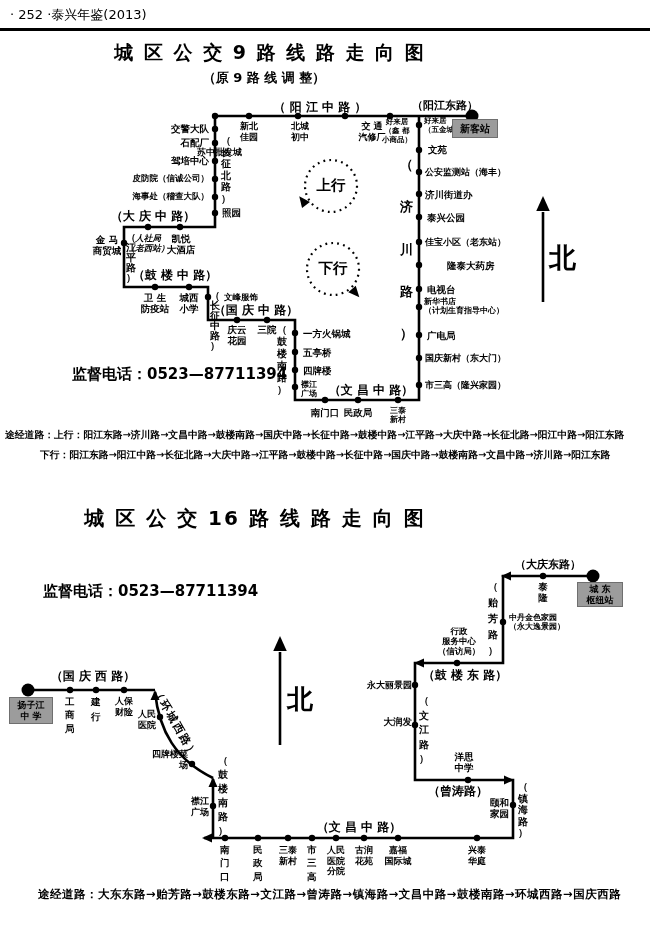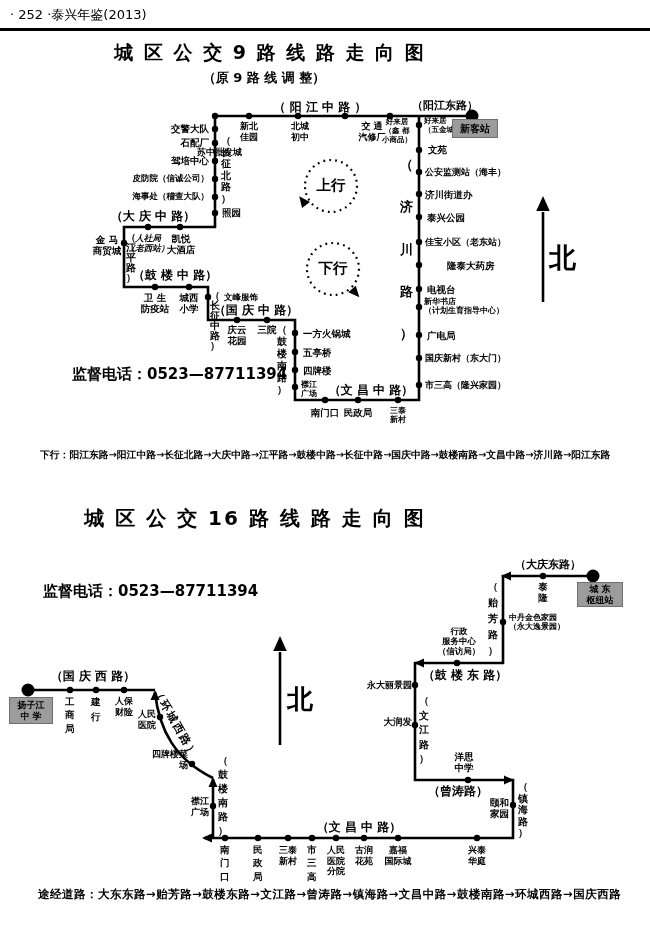--- a/index.html
+++ b/index.html
@@ -28,20 +28,21 @@
 </head>
 <body>
 
 <div class="canvas">
   <div class="lbl" id="hdr">· 252 ·泰兴年鉴(2013)</div>
   <div id="rule"></div>
 
   <div class="lbl" id="t9">城 区 公 交 9 路 线 路 走 向 图</div>
   <div class="lbl" id="st9">（原 9 路 线 调 整）</div>
   <div class="lbl" id="ph9">监督电话：0523—87711394</div>
+  <div class="lbl" id="n9a">途经道路：上行：阳江东路→济川路→文昌中路→鼓楼南路→国庆中路→长征中路→鼓楼中路→江平路→大庆中路→长征北路→阳江中路→阳江东路</div>
   <div class="lbl" id="n9b">下行：阳江东路→阳江中路→长征北路→大庆中路→江平路→鼓楼中路→长征中路→国庆中路→鼓楼南路→文昌中路→济川路→阳江东路</div>
 
   <div class="lbl" id="t16">城 区 公 交 16 路 线 路 走 向 图</div>
   <div class="lbl" id="ph16">监督电话：0523—87711394</div>
   <div class="lbl" id="n16">途经道路：大东东路→贻芳路→鼓楼东路→文江路→曾涛路→镇海路→文昌中路→鼓楼南路→环城西路→国庆西路</div>
 
   <svg id="dsvg" width="650" height="945">
       <polyline points="472,116 215,116 215,227 124,227 124,287 208,287 208,320 295,320 295,400 419,400 419,116" fill="none" stroke="#000" stroke-width="2.6"></polyline>
       <polyline points="543,302 543,212" fill="none" stroke="#000" stroke-width="2.6"></polyline>
       <circle cx="215" cy="116" r="3.2" fill="#000"></circle>

